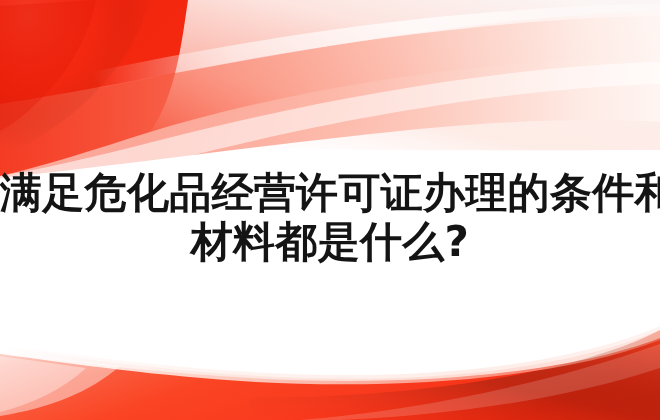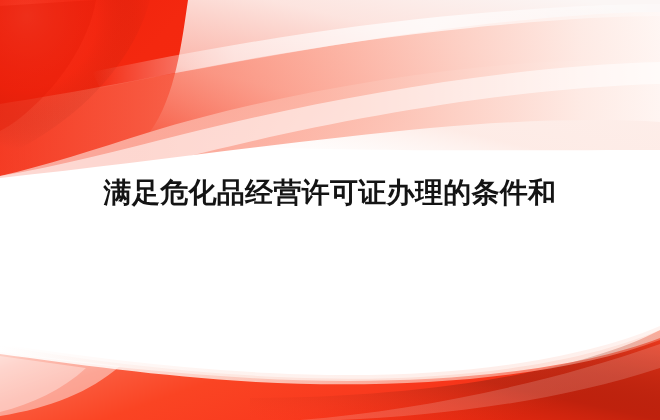--- a/index.html
+++ b/index.html
@@ -36,21 +36,21 @@
     text-align: center;
     z-index: 5;
     pointer-events: none;
   }
 
   .title-line {
     display: block;
     color: #141414;
     font-family: "DejaVu Sans", "Liberation Sans", sans-serif;
     font-weight: 700;
-    font-size: 28px;
+    font-size: 42px;
     line-height: 49px;
     letter-spacing: 0.3px;
     white-space: nowrap;
   }
 </style>
 </head>
 <body>
 
 <div class="banner">
 
@@ -194,15 +194,16 @@
                C90,392 50,408 0,416 Z" fill="#ffffff" opacity="0.45"></path>
       <path d="M0,356 L86,368
                C62,390 32,404 0,412 Z" fill="#ffffff" opacity="0.35"></path>
     </g>
 
     <rect x="0" y="190" width="660" height="130" fill="#ffffff"></rect>
   </svg>
 
   <div class="title-block">
     <span class="title-line">满足危化品经营许可证办理的条件和</span>
+    <span class="title-line">材料都是什么?</span>
   </div>
 
 </div>
 
 </body></html>

